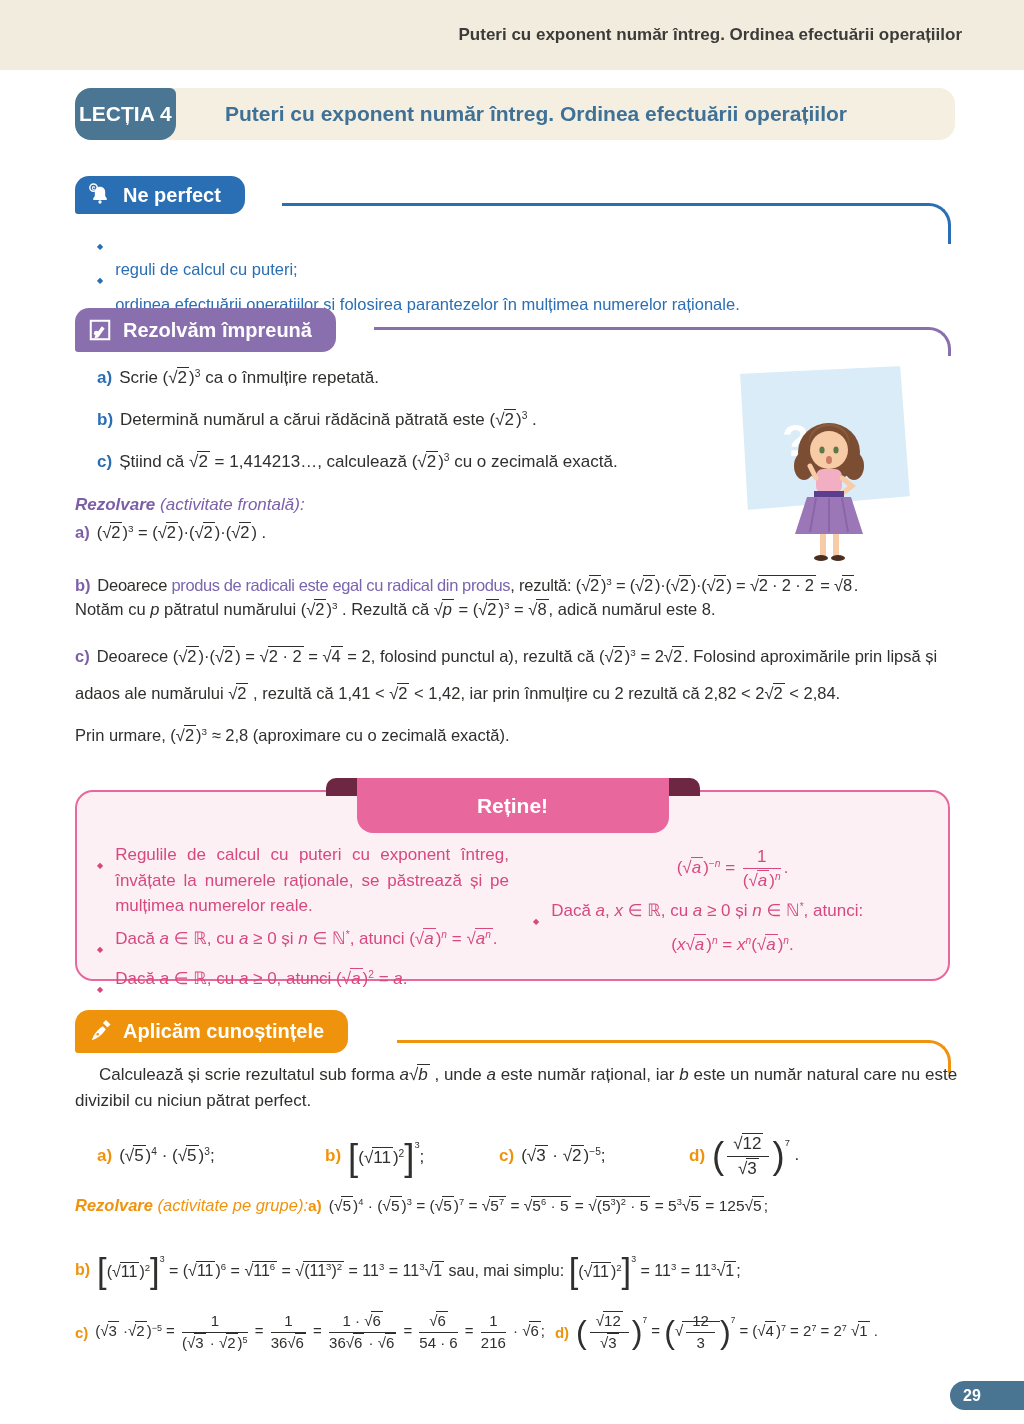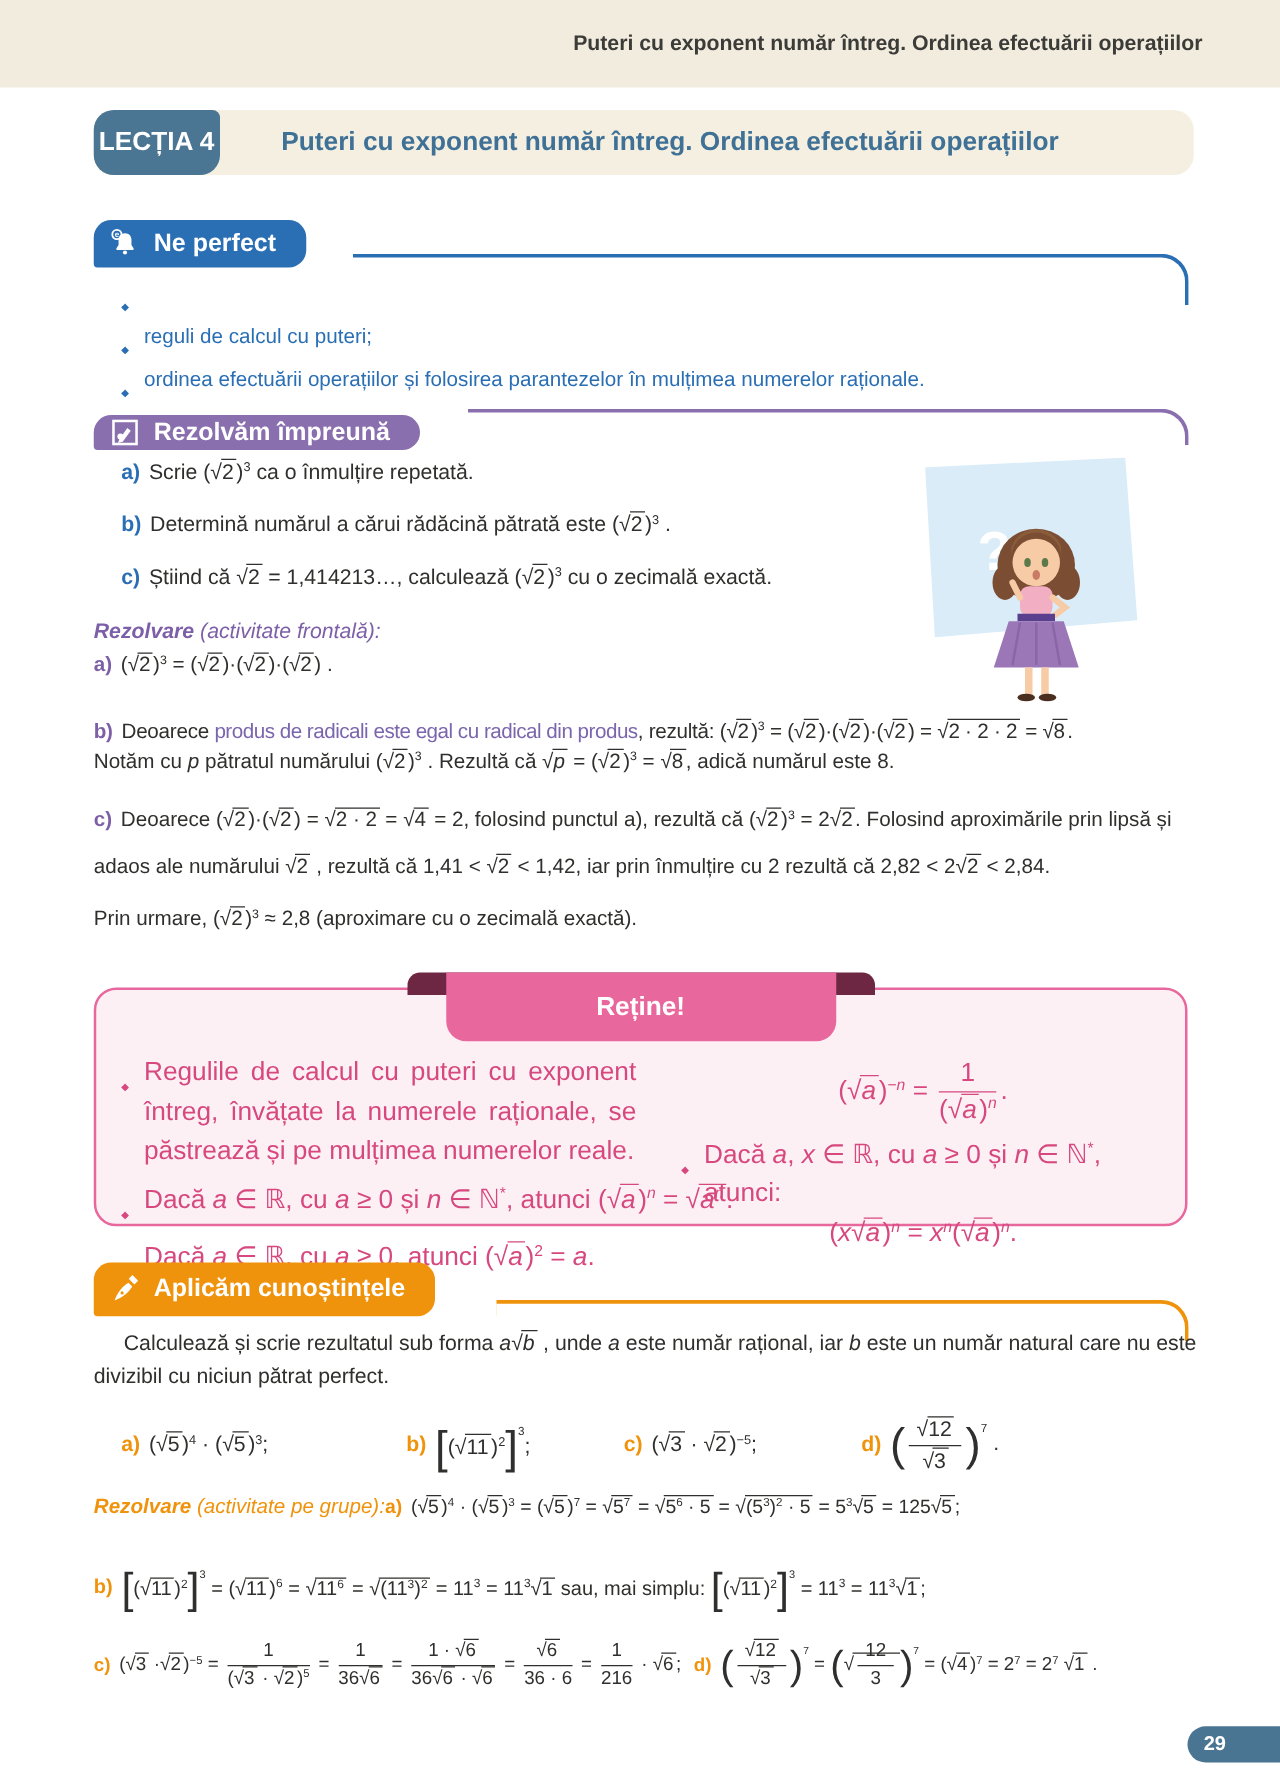--- a/index.html
+++ b/index.html
@@ -24,21 +24,21 @@
   
   .lessonrow{position:absolute;left:75px;top:88px;width:880px;height:52px;background:#f4efe0;border-radius:16px;}
   .badge{position:absolute;left:0;top:0;height:52px;display:flex;align-items:center;padding:0 4px;
          background:#4a7593;color:#fff;font-size:21px;font-weight:bold;border-radius:16px 6px 16px 16px;}
   .lessontitle{position:absolute;left:150px;top:0;height:52px;display:flex;align-items:center;
                color:#3f7096;font-size:21px;font-weight:bold;}
   
   .shead{position:absolute;display:inline-flex;align-items:center;gap:11px;padding:0 24px 0 13px;
          color:#fff;font-size:20px;font-weight:bold;border-radius:14px 14px 14px 3px;}
   .h-blue{left:75px;top:176px;height:38px;background:#2a6eb4;}
-  .h-purple{left:75px;top:332px;height:28px;background:#8a6fae;}
+  .h-purple{left:75px;top:308px;height:44px;background:#8a6fae;}
   .h-orange{left:75px;top:1010px;height:43px;background:#f0930c;}
   .curl{position:absolute;border-top:3px solid;border-right:3px solid;border-top-right-radius:22px;}
   .curl-blue{left:282px;top:203px;width:666px;height:38px;border-color:#2a6eb4;}
   .curl-purple{left:374px;top:327px;width:574px;height:26px;border-color:#8a6fae;}
   .curl-orange{left:397px;top:1040px;width:551px;height:30px;border-color:#f0930c;}
   
   .rem{position:absolute;left:97px;top:222px;width:862px;color:#2a6eb4;font-size:16.5px;line-height:1.6;}
   .brow{display:flex;}
   .diam::before{content:"◆";font-size:8px;line-height:1;}
   .diam{margin:8px 12px 0 0;}
@@ -54,21 +54,21 @@
   
   .illus{position:absolute;left:726px;top:360px;width:210px;height:208px;}
   
   .retbox{position:absolute;left:75px;top:790px;width:875px;height:191px;background:#fdf0f5;
           border:2.5px solid #e8679c;border-radius:18px;box-sizing:border-box;}
   .ribback{position:absolute;left:50%;transform:translateX(-50%);top:-14px;width:374px;height:18px;
            background:#6e2742;border-radius:10px 10px 0 0;}
   .ribbon{position:absolute;left:50%;transform:translateX(-50%);top:-14px;width:312px;height:55px;
           background:#e8679c;border-radius:0 0 16px 16px;display:flex;align-items:center;justify-content:center;
           color:#fff;font-size:21px;font-weight:bold;}
-  .retcols{position:absolute;top:50px;left:20px;right:16px;display:flex;gap:36px;color:#d6487e;font-size:21px;}
+  .retcols{position:absolute;top:50px;left:20px;right:16px;display:flex;gap:24px;color:#d6487e;font-size:17px;}
   .retl{width:412px;}
   .retr{flex:1;}
   .ritem{display:flex;margin-bottom:7px;line-height:1.5;}
   .ritem .diam::before{color:#d6487e;}
   .just{text-align:justify;}
   .cform{text-align:center;margin:4px 0 6px;}
   
   .task{position:absolute;left:75px;top:1062px;width:886px;font-size:17px;line-height:1.55;text-indent:24px;}
   .items{position:absolute;left:97px;top:1118px;width:862px;height:76px;}
   .item{position:absolute;top:0;height:76px;display:flex;align-items:center;font-size:17px;white-space:nowrap;}
@@ -268,21 +268,21 @@
           <span class="fn">1</span>
           <span class="fd">(<span class="rad"><span class="rs">√</span><span class="rb">3</span></span> · <span class="rad"><span class="rs">√</span><span class="rb">2</span></span>)<sup>5</sup></span>
         </span> = <span class="frac">
           <span class="fn">1</span>
           <span class="fd">36<span class="rad"><span class="rs">√</span><span class="rb">6</span></span></span>
         </span> = <span class="frac">
           <span class="fn">1 · <span class="rad"><span class="rs">√</span><span class="rb">6</span></span></span>
           <span class="fd">36<span class="rad"><span class="rs">√</span><span class="rb">6</span></span> · <span class="rad"><span class="rs">√</span><span class="rb">6</span></span></span>
         </span> = <span class="frac">
           <span class="fn"><span class="rad"><span class="rs">√</span><span class="rb">6</span></span></span>
-          <span class="fd">36 · 6</span>
+          <span class="fd">54 · 6</span>
         </span> = <span class="frac">
           <span class="fn">1</span>
           <span class="fd">216</span>
         </span> · <span class="rad"><span class="rs">√</span><span class="rb">6</span></span>;</span>
     <span class="lab-o" style="margin-left:10px;">d)</span>
       <span><span class="bigp">(</span><span class="kin"><span class="frac">
             <span class="fn"><span class="rad"><span class="rs">√</span><span class="rb">12</span></span></span>
             <span class="fd"><span class="rad"><span class="rs">√</span><span class="rb">3</span></span></span>
           </span></span><span class="bigp">)</span><sup>7</sup> = <span class="bigp">(</span><span class="kin"><span class="rad"><span class="rs">√</span><span class="rb"><span class="frac">
                 <span class="fn">12</span>

